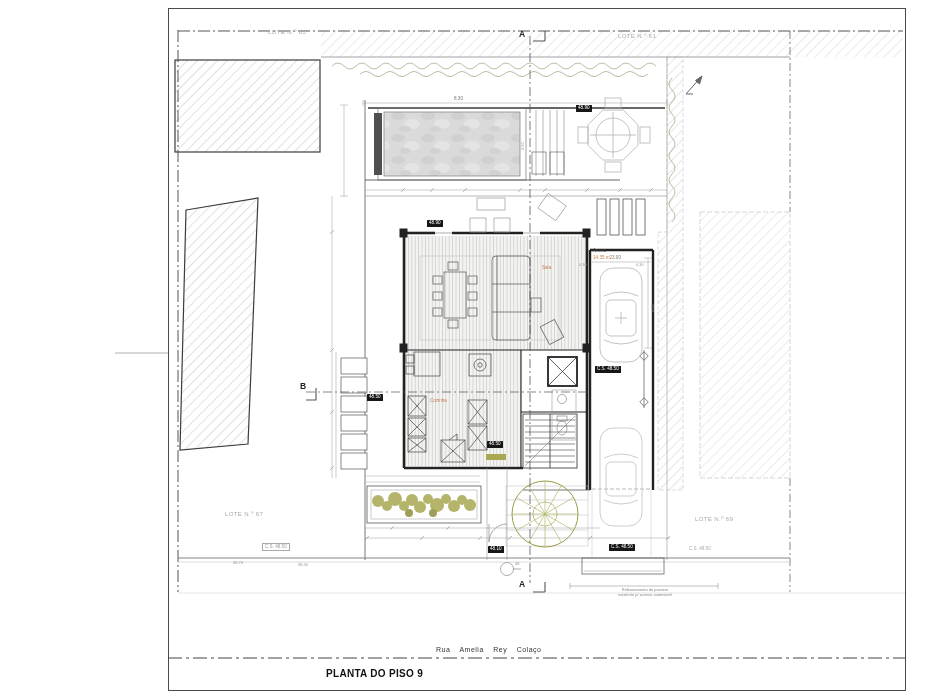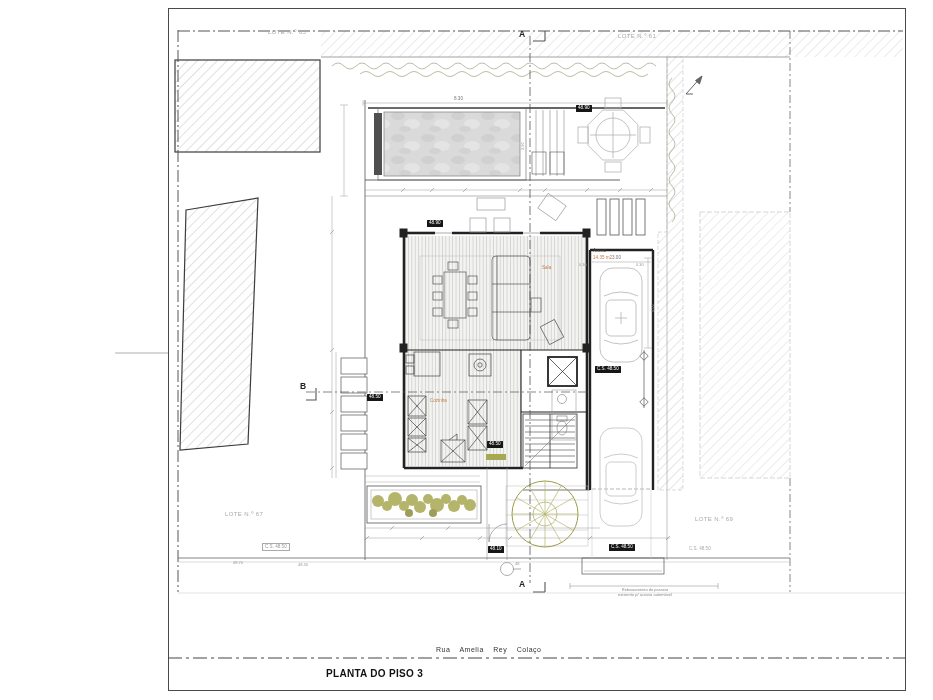--- a/index.html
+++ b/index.html
@@ -415,15 +415,15 @@
 <div class="lbl dims rot" style="left:521px;top:150px;">2.90</div>
 <div class="lbl dim" style="left:612px;top:256px;">3.00</div>
 <div class="lbl dims rot" style="left:651px;top:312px;">6.00</div>
 <div class="lbl dims" style="left:579px;top:263px;">0.30</div>
 <div class="lbl dims" style="left:636px;top:263px;">0.30</div>
 
 <div class="lbl note" style="left:570px;top:588px;">Rebaixamento do passeio</div>
 <div class="lbl note" style="left:570px;top:593px;">existente p/ acesso automóvel</div>
 
 <div class="lbl street" style="left:436px;top:646px;">Rua Amelia Rey Colaço</div>
-<div class="lbl title" style="left:326px;top:669px;">PLANTA DO PISO 3</div>
+<div class="lbl title" style="left:326px;top:669px;">PLANTA DO PISO 9</div>
 
 </div>
 
 </body></html>

